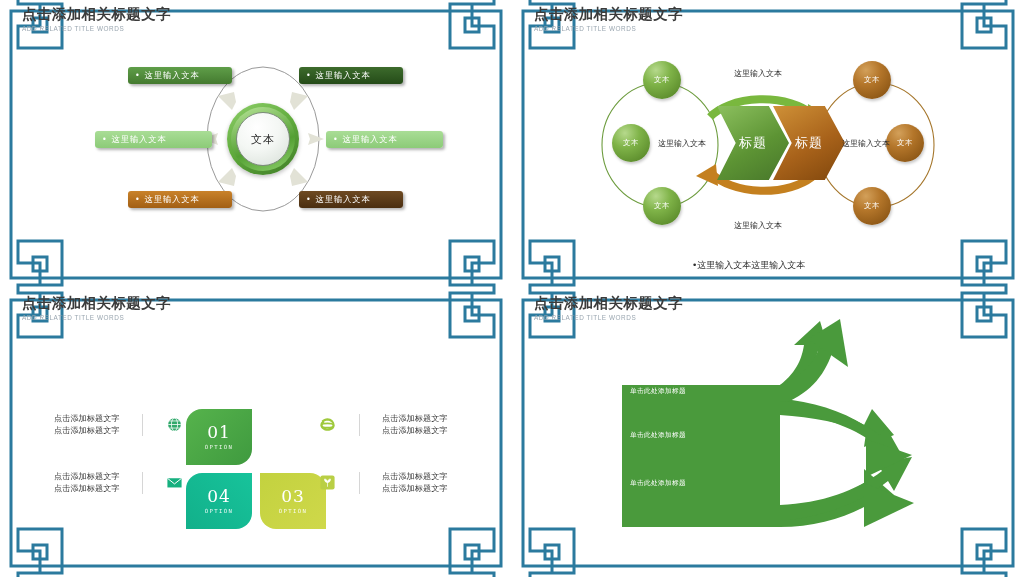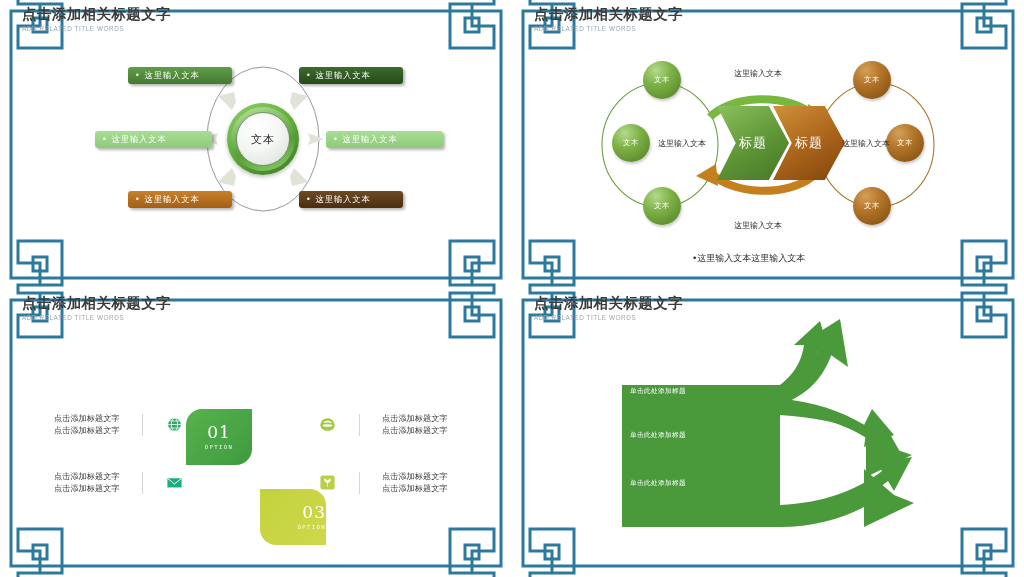--- a/index.html
+++ b/index.html
@@ -75,22 +75,22 @@
   .q .num{font-family:"DejaVu Serif","Liberation Serif",serif;font-size:17px;
           line-height:1;letter-spacing:1px;}
   .q .opt{font-family:"DejaVu Sans Mono","Liberation Mono",monospace;font-size:5.6px;
           letter-spacing:1.4px;margin-top:3px;opacity:.92;}
   .q1{left:0;top:0;border-radius:16px 0 16px 0;
       background:linear-gradient(135deg,#56b34c,#3f9a3f);}
   .q2{left:74px;top:0;border-radius:0 16px 0 16px;
       background:linear-gradient(225deg,#a8ce3c,#8cc63f);}
   .q4{left:0;top:64px;border-radius:16px 0 16px 0;
       background:linear-gradient(45deg,#12b08a,#17c39b);}
-  .q3{left:74px;top:80px;border-radius:0 16px 0 16px;
-      background:linear-gradient(315deg,#cfd84a,#c3d23f);align-items:flex-end;}
+  .q3{left:74px;top:64px;border-radius:0 16px 0 16px;
+      background:linear-gradient(315deg,#cfd84a,#c3d23f);}
   .s3row{position:absolute;display:flex;align-items:center;gap:22px;}
   .s3txt{font-size:8.2px;color:#3a3a3a;line-height:1.45;white-space:nowrap;
          font-family:"DejaVu Sans","Liberation Sans",sans-serif;}
   .s3txt.r{text-align:left;}
   .s3ico{width:19px;height:19px;display:flex;align-items:center;justify-content:center;}
   .s3sep{width:1px;height:22px;background:#d6d6d6;}
 
   
   .s4 .canvas{position:absolute;left:0;top:30px;width:512px;height:258px;}
   .a4txt{position:absolute;color:#ffffff;font-size:6.6px;letter-spacing:.4px;
@@ -190,21 +190,21 @@
       <div class="sph brn" style="left:374px;top:94px;">文本</div>
       <div class="sph brn" style="left:341px;top:157px;">文本</div>
 
       <div class="chev l" style="left:205px;top:76px;">标题</div>
       <div class="chev r" style="left:261px;top:76px;">标题</div>
 
       <div class="s2txt" style="left:222px;top:38px;">这里输入文本</div>
       <div class="s2txt" style="left:222px;top:190px;">这里输入文本</div>
       <div class="s2txt" style="left:146px;top:108px;">这里输入文本</div>
       <div class="s2txt" style="left:330px;top:108px;">这里输入文本</div>
-      <div class="s2foot" style="left:180px;top:222px;">•这里输入文本这里输入文本</div>
+      <div class="s2foot" style="left:180px;top:229px;">•这里输入文本这里输入文本</div>
     </div>
   </div>
 
   <div class="slide s3 r2">
     <div class="frame">
       <svg viewBox="0 0 512 288" preserveAspectRatio="none">
         <g fill="none" stroke="#2b7a9e" stroke-width="3">
           <rect x="11" y="11" width="490" height="266"></rect>
           <path d="M18 4 h22 v22 h-22 v22 h44 v-44 h-44 v-14"></path>
           <path d="M33 18 h14 v14 h-14 z"></path>
@@ -225,20 +225,24 @@
     <div class="canvas">
       <div class="pin">
         <div class="q q1">
           <div class="num">01</div>
           <div class="opt">OPTION</div>
         </div>
         <div class="q q3">
           <div class="num">03</div>
           <div class="opt">OPTION</div>
         </div>
+        <div class="q q4">
+          <div class="num">04</div>
+          <div class="opt">OPTION</div>
+        </div>
       </div>
 
       <div class="s3row" style="left:54px;top:94px;">
         <div class="s3txt">
           <div>点击添加标题文字</div>
           <div>点击添加标题文字</div>
         </div>
         <div class="s3sep"></div>
         <div class="s3ico">
           <svg viewBox="0 0 24 24" width="17" height="17">

